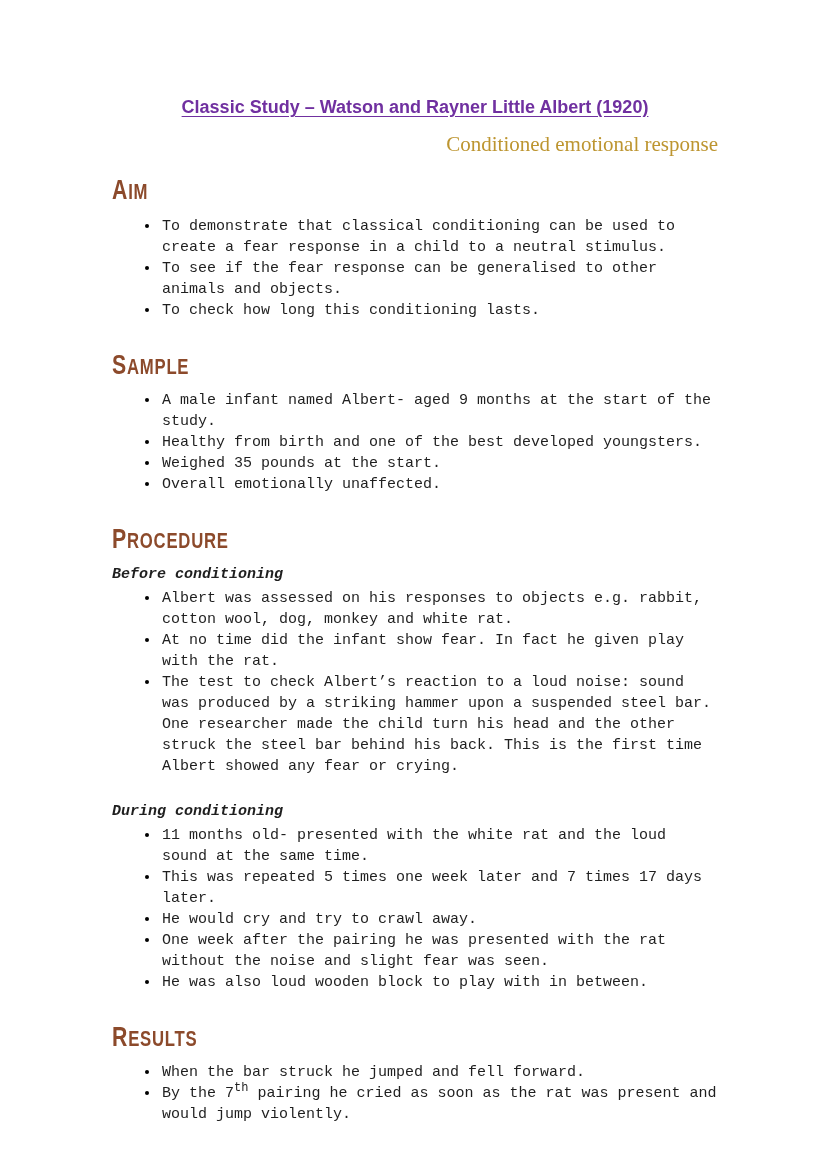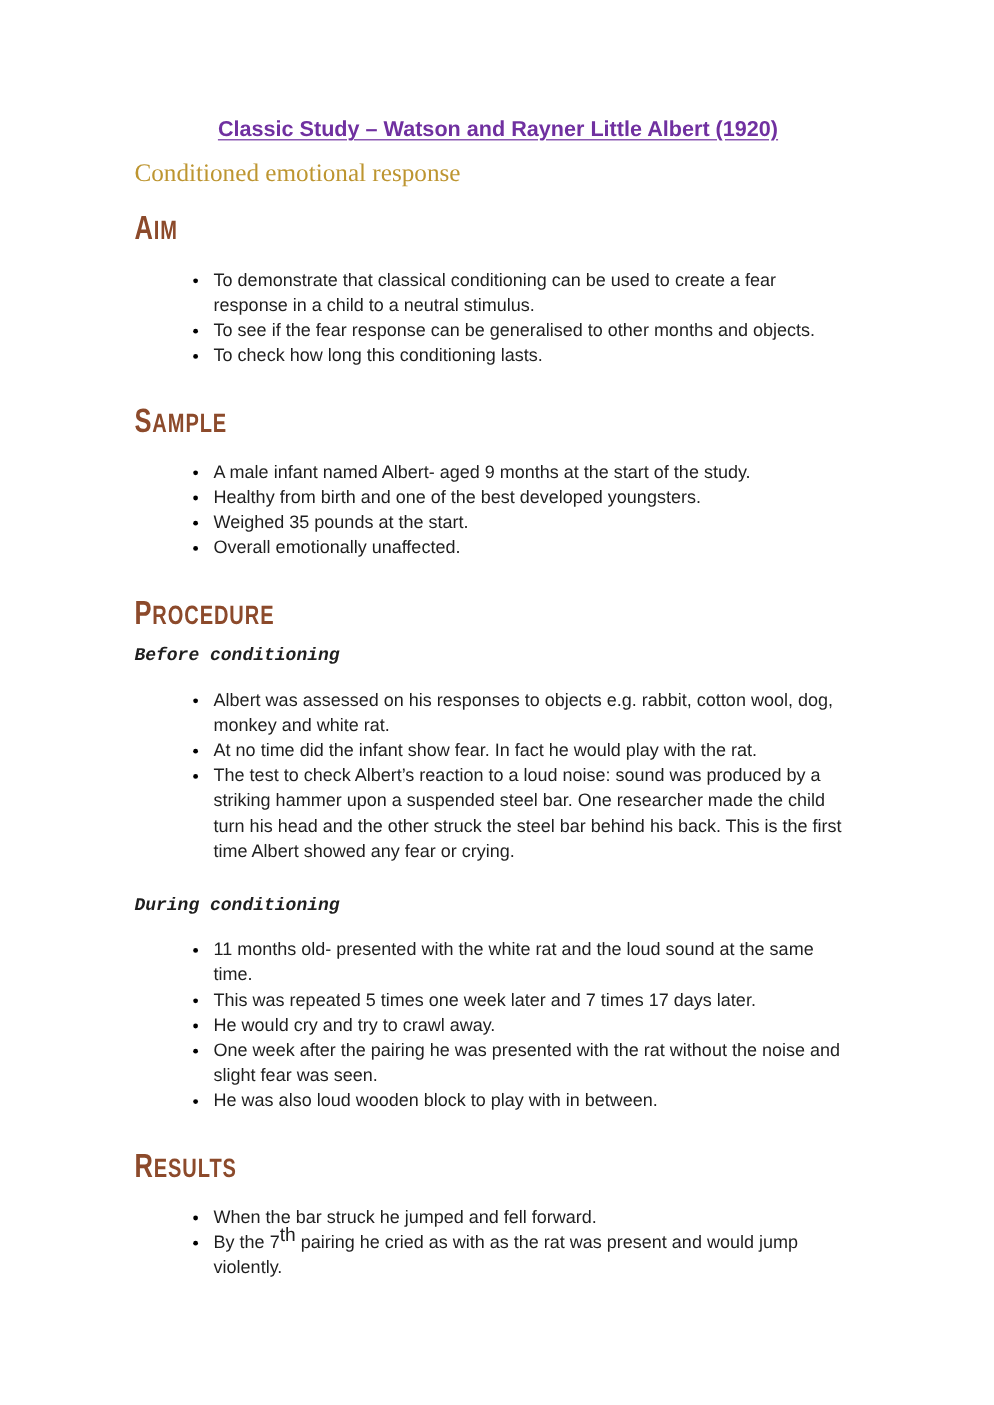--- a/index.html
+++ b/index.html
@@ -25,21 +25,21 @@
   .doc-title {
     text-align: center;
     font-size: 18px;
     line-height: 1.3;
     font-weight: 700;
     color: var(--title-purple);
     text-decoration: underline;
     text-underline-offset: 3px;
   }
   .doc-subtitle {
-    text-align: left;
+    text-align: right;
     font-family: "Liberation Serif", serif;
     font-size: 21px;
     font-weight: 400;
     color: var(--subtitle-gold);
     margin-top: 13px;
   }
   .section-heading {
     font-family: "Liberation Sans", sans-serif;
     font-weight: 700;
     color: var(--heading-brown);
@@ -59,45 +59,46 @@
     font-size: 15px;
     font-weight: 700;
     font-style: italic;
     line-height: 21px;
     margin-bottom: 3px;
     font-family: Liberation Mono, monospace;
   }
   .group + .group { margin-top: 24px; }
   ul.bullets {
     list-style: disc;
-    margin: 16px;
+    margin: 0;
     padding-left: 48px;
+    font-family: Liberation Mono, monospace;
   }
   ul.bullets li {
     font-size: 15px;
     line-height: 21px;
     padding-left: 2px;
     max-width: 600px;
   }
   ul.bullets li::marker { color: #000; font-size: 14px; }
-  sup { font-size: 16px; line-height: 0; vertical-align: super; }
+  sup { font-size: 12px; line-height: 0; vertical-align: super; }
 </style>
 </head>
 <body>
 
 <div class="page">
 
   <h1 class="doc-title">Classic Study – Watson and Rayner Little Albert (1920)</h1>
   <h2 class="doc-subtitle">Conditioned emotional response</h2>
 
   <div class="section">
     <h3 class="section-heading">Aim</h3>
     <ul class="bullets">
       <li>To demonstrate that classical conditioning can be used to create a fear response in a child to a neutral stimulus.</li>
-      <li>To see if the fear response can be generalised to other months and objects.</li>
+      <li>To see if the fear response can be generalised to other animals and objects.</li>
       <li>To check how long this conditioning lasts.</li>
     </ul>
   </div>
 
   <div class="section">
     <h3 class="section-heading">Sample</h3>
     <ul class="bullets">
       <li>A male infant named Albert- aged 9 months at the start of the study.</li>
       <li>Healthy from birth and one of the best developed youngsters.</li>
       <li>Weighed 35 pounds at the start.</li>
@@ -105,21 +106,21 @@
     </ul>
   </div>
 
   <div class="section">
     <h3 class="section-heading">Procedure</h3>
 
     <div class="group">
       <div class="subsection-heading">Before conditioning</div>
       <ul class="bullets">
         <li>Albert was assessed on his responses to objects e.g. rabbit, cotton wool, dog, monkey and white rat.</li>
-        <li>At no time did the infant show fear. In fact he would play with the rat.</li>
+        <li>At no time did the infant show fear. In fact he given play with the rat.</li>
         <li>The test to check Albert’s reaction to a loud noise: sound was produced by a striking hammer upon a suspended steel bar. One researcher made the child turn his head and the other struck the steel bar behind his back. This is the first time Albert showed any fear or crying.</li>
       </ul>
     </div>
 
     <div class="group">
       <div class="subsection-heading">During conditioning</div>
       <ul class="bullets">
         <li>11 months old- presented with the white rat and the loud sound at the same time.</li>
         <li>This was repeated 5 times one week later and 7 times 17 days later.</li>
         <li>He would cry and try to crawl away.</li>
@@ -131,18 +132,18 @@
     <div class="group">
     </div>
   </div>
 
   <div class="section">
     <h3 class="section-heading">Results</h3>
 
     <div class="group">
       <ul class="bullets">
         <li>When the bar struck he jumped and fell forward.</li>
-        <li><span>By the 7</span><sup>th</sup><span> pairing he cried as with as the rat was present and would jump violently.</span></li>
+        <li><span>By the 7</span><sup>th</sup><span> pairing he cried as soon as the rat was present and would jump violently.</span></li>
       </ul>
     </div>
   </div>
 
 </div>
 
 </body></html>

